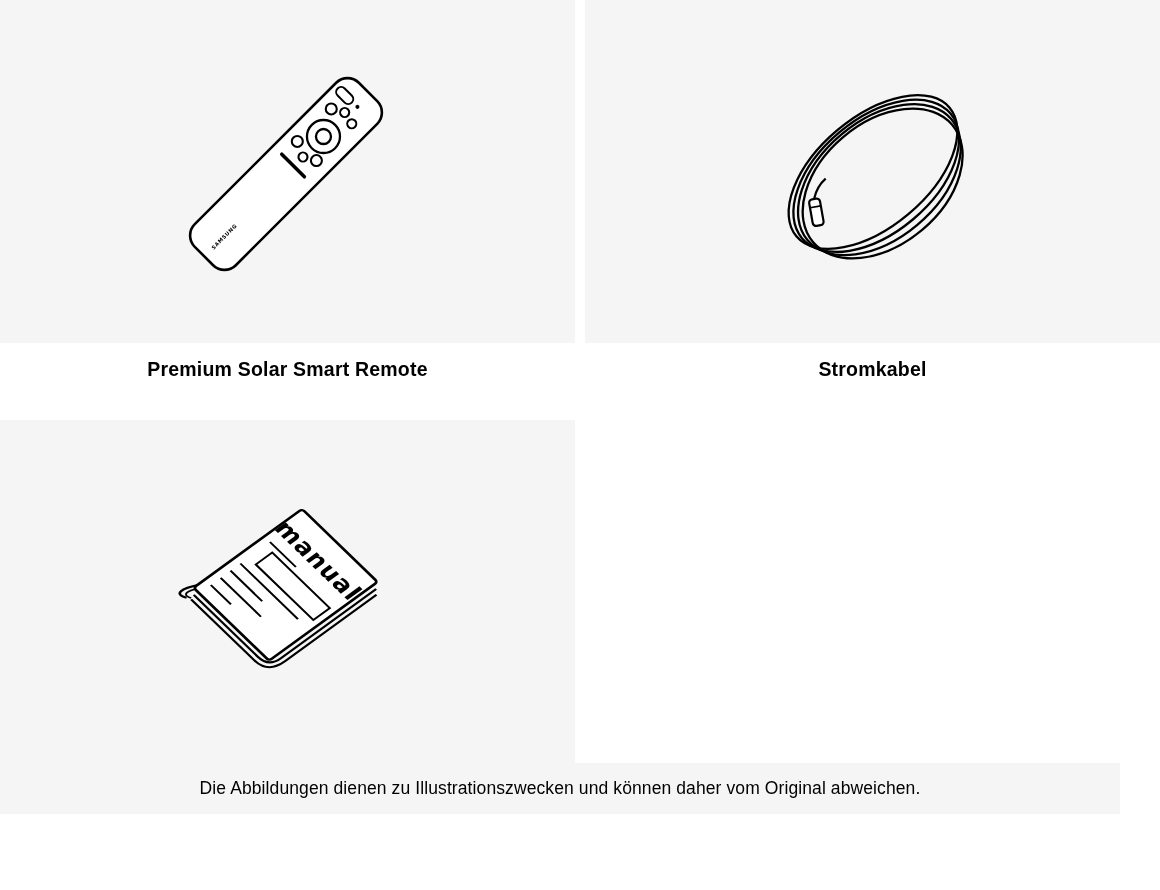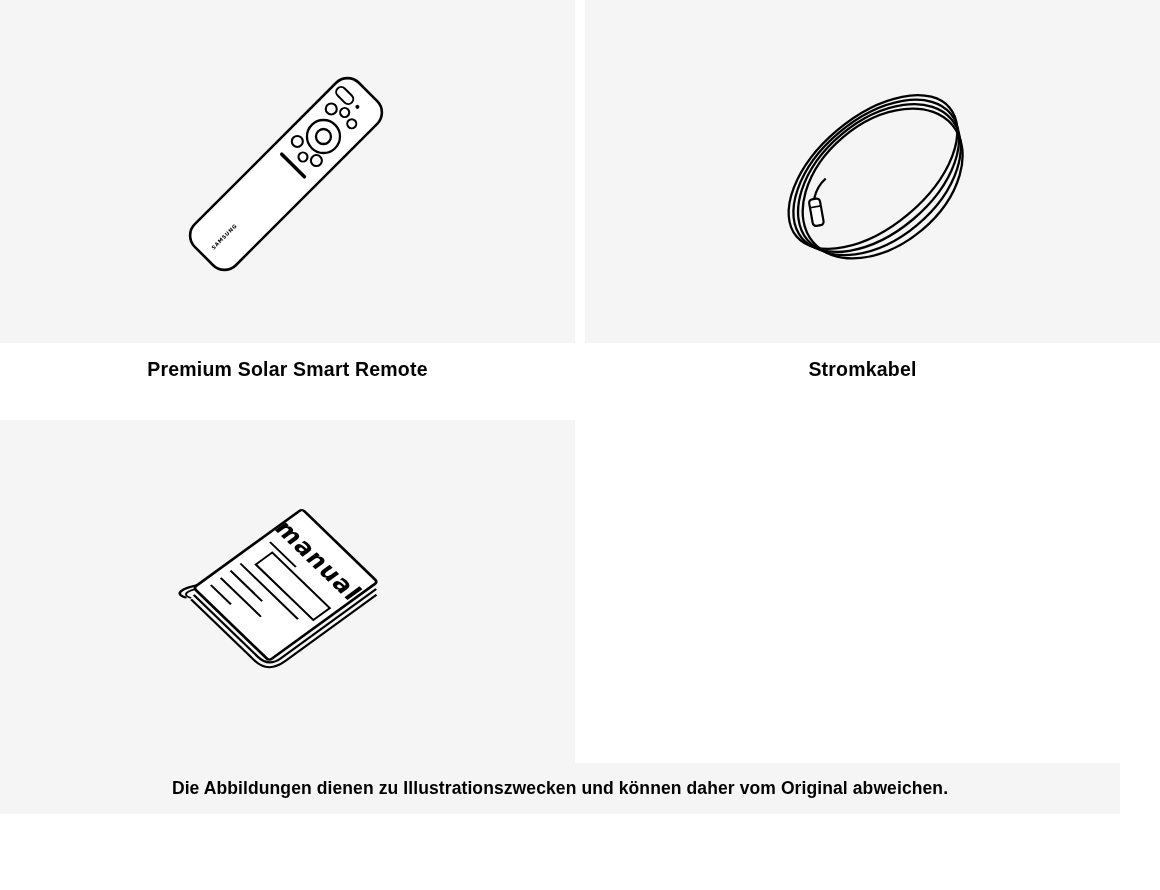--- a/index.html
+++ b/index.html
@@ -8,30 +8,30 @@
     width:1160px; height:890px; position:relative; overflow:hidden;
     font-family:"Liberation Sans","DejaVu Sans",sans-serif; color:#000;
   }
   .page { width:1160px; height:890px; display:flex; flex-direction:column; }
   .tile-row { display:flex; gap:10px; }
   .tile {
     width:575px; height:343px; background:#f5f5f5;
     display:flex; align-items:center; justify-content:center;
   }
   .tile.empty { background:#ffffff; }
-  .caption-row { display:flex; }
+  .caption-row { display:flex; gap:10px; }
   .caption {
     width:575px; text-align:center; padding-top:15px; height:77px;
     font-size:19.5px; font-weight:600; letter-spacing:0.2px; line-height:22px;
   }
   .caption-row.second .caption { height:76px; }
   .footer {
     width:1120px; height:51px; background:#f5f5f5;
     display:flex; align-items:center; justify-content:center;
-    font-size:17.5px; font-weight:700; letter-spacing:0.1px;
+    font-size:17.5px; font-weight:400; letter-spacing:0.1px;
   }
   svg { display:block; }
   .ln { stroke:#000; fill:none; }
   .fw { fill:#ffffff; stroke:#000; }
   text.art { fill:#000; font-family:"DejaVu Sans","Liberation Sans",sans-serif; }
 </style>
 </head>
 <body>
 
 <div class="page">

